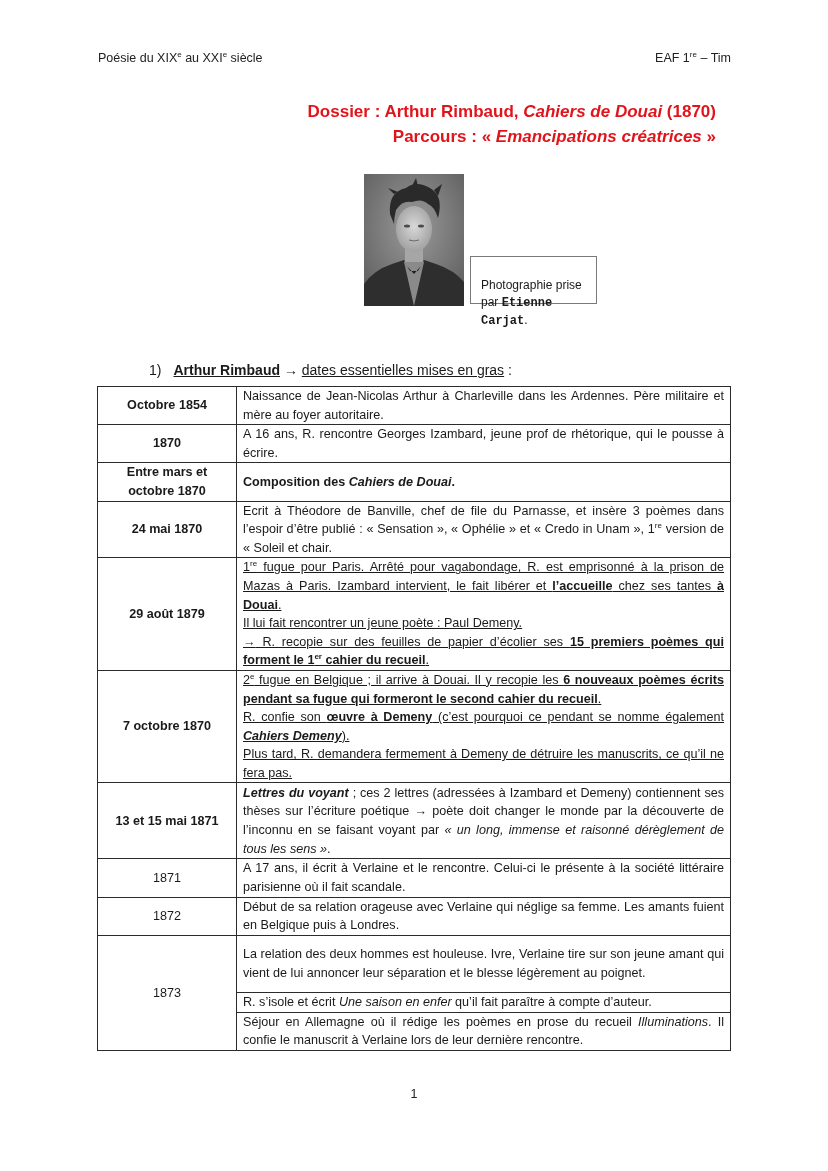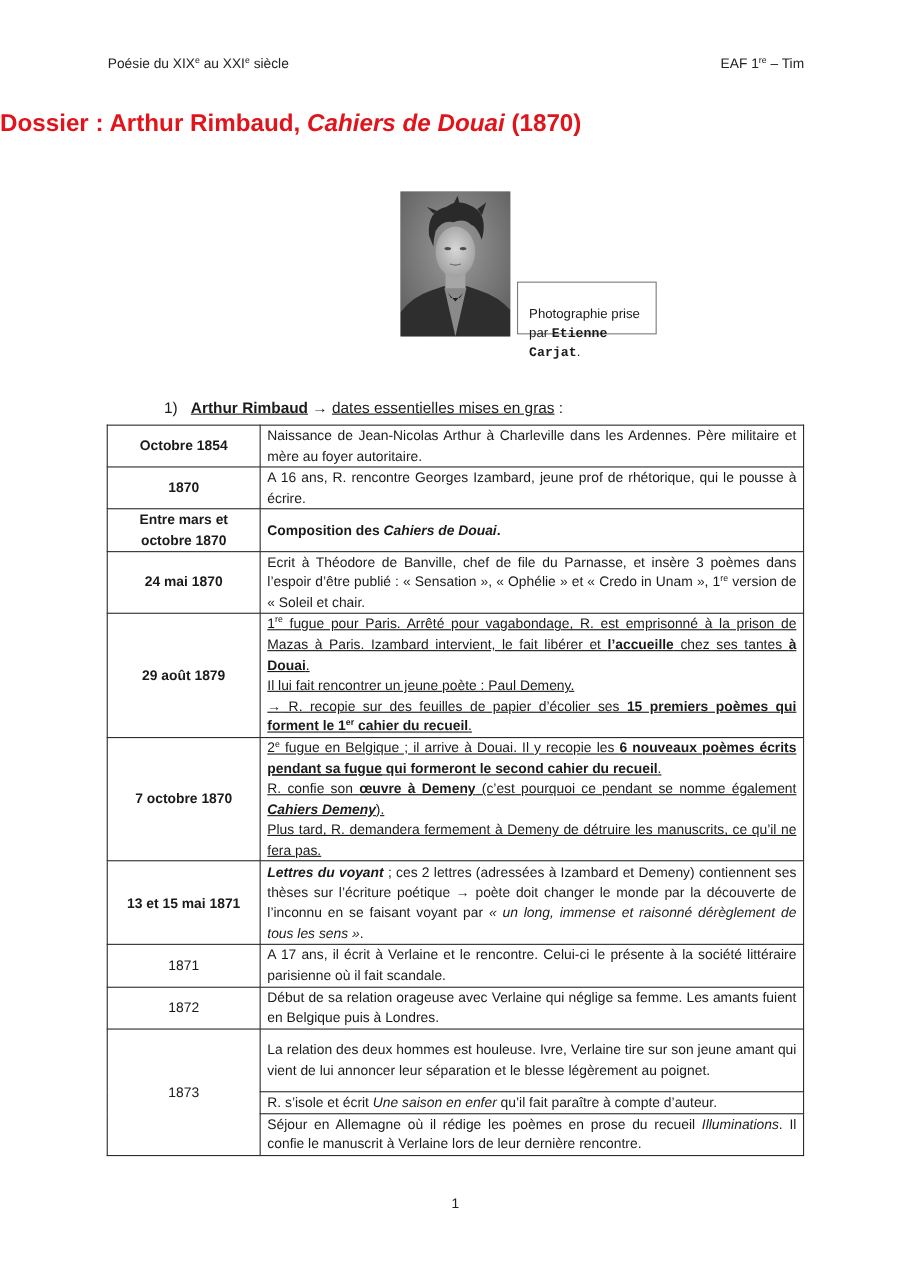--- a/index.html
+++ b/index.html
@@ -2,22 +2,22 @@
 <html><head>
 <meta charset="utf-8">
 <style>
   html, body { margin:0; padding:0; background:#ffffff; }
   body { width:828px; height:1171px; position:relative; overflow:hidden;
          font-family:"Liberation Sans", sans-serif; color:#1a1a1a; }
   .hdr { position:absolute; top:51px; font-size:12.5px; color:#222; }
   .hdr-left { left:98px; }
   .hdr-right { right:97px; }
   sup { font-size:8px; vertical-align:super; line-height:0; }
-  .title-block { position:absolute; top:99px; left:0; width:716px; text-align:left;
-                 color:#e2141b; font-weight:bold; font-size:22px; line-height:25px; }
+  .title-block { position:absolute; top:99px; left:0; width:716px; text-align:right;
+                 color:#e2141b; font-weight:bold; font-size:17px; line-height:25px; }
   .title-block i { font-style:italic; }
   .photo { position:absolute; left:364px; top:174px; width:100px; height:132px;
            background:#6e6e6e; overflow:hidden; }
   .photo svg { display:block; }
   .caption { position:absolute; left:470px; top:256px; width:127px; height:48px;
              border:1px solid #7a7a7a; box-sizing:border-box; font-size:12px;
              line-height:17px; padding:20px 0 0 10px; color:#1a1a1a; }
   .caption b { font-weight:bold;font-family:Liberation Mono, monospace; }
   .section { position:absolute; left:149px; top:362px; font-size:14px; color:#1a1a1a; }
   .section .num { margin-right:12px; }
@@ -35,20 +35,21 @@
   .pageno { position:absolute; top:1087px; left:0; width:828px; text-align:center; font-size:12.5px; color:#222; }
 </style>
 </head>
 <body>
 
 <div class="hdr hdr-left"><span>Poésie du XIX</span><sup>e</sup><span> au XXI</span><sup>e</sup><span> siècle</span></div>
 <div class="hdr hdr-right"><span>EAF 1</span><sup>re</sup><span> – Tim</span></div>
 
 <div class="title-block">
   <div><span>Dossier : Arthur Rimbaud, </span><i>Cahiers de Douai</i><span> (1870)</span></div>
+  <div><span>Parcours : « </span><i>Emancipations créatrices</i><span> »</span></div>
 </div>
 
 <div class="photo" aria-label="Portrait photograph of Arthur Rimbaud">
   <svg width="100" height="132" viewBox="0 0 100 132">
     <defs>
       <radialGradient id="bg" cx="50%" cy="40%" r="70%">
         <stop offset="0%" stop-color="#9a9a9a"></stop>
         <stop offset="100%" stop-color="#5e5e5e"></stop>
       </radialGradient>
       <radialGradient id="face" cx="50%" cy="45%" r="60%">

